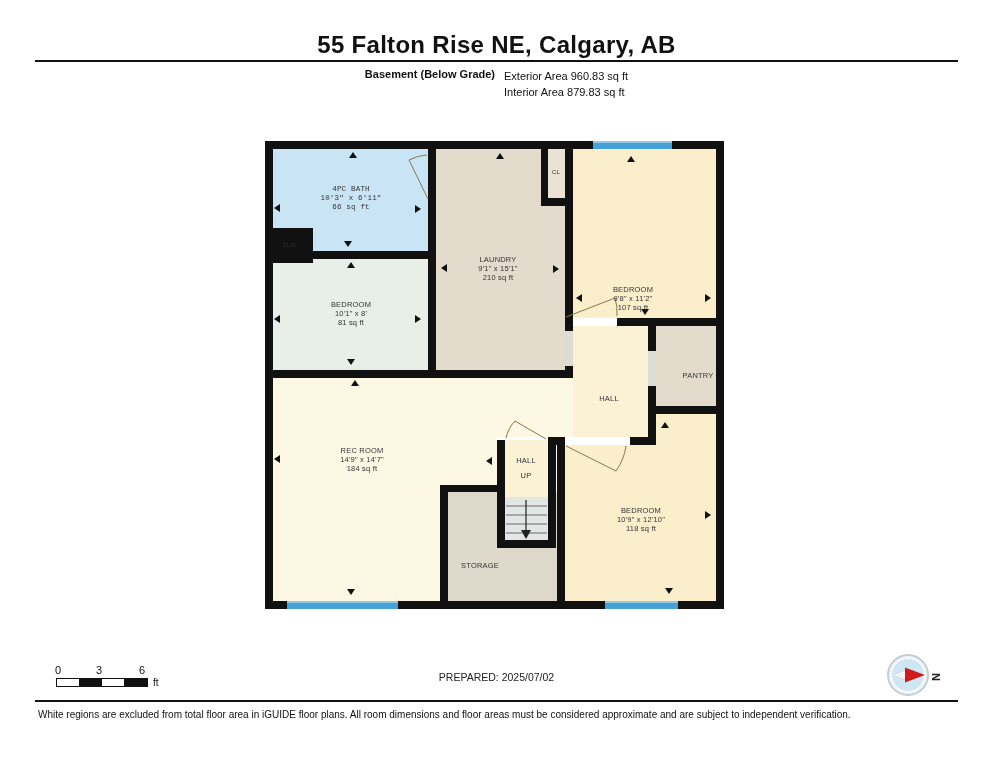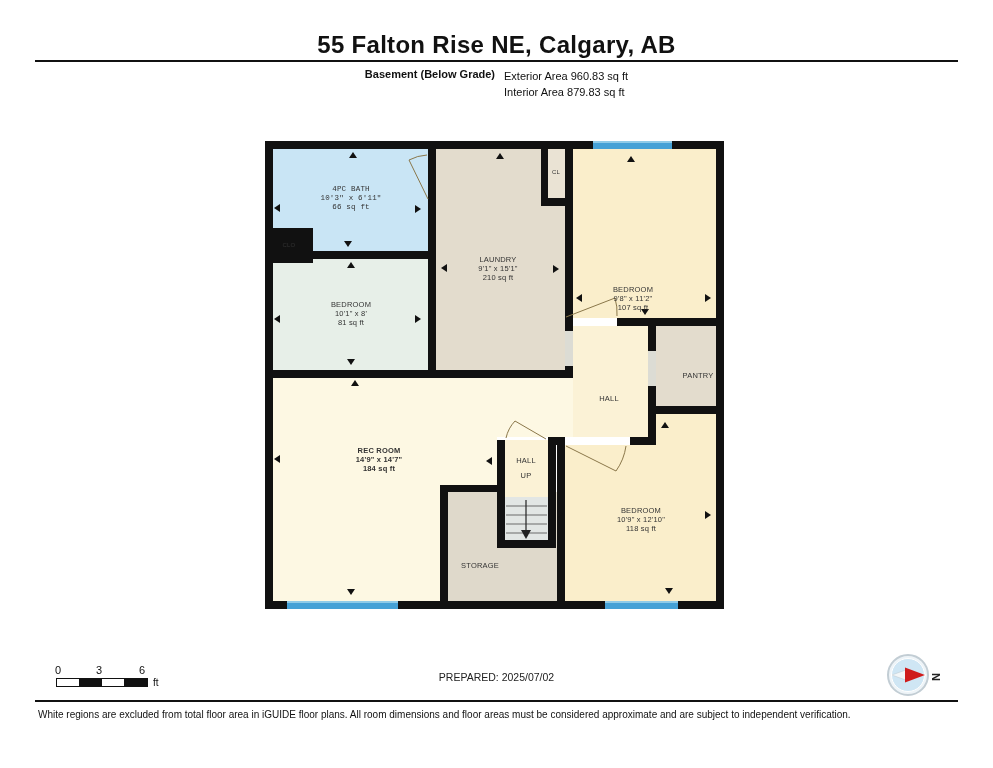--- a/index.html
+++ b/index.html
@@ -86,21 +86,21 @@
   <div class="rlabel" style="left:233px;top:127px;">
     <div>LAUNDRY</div>
     <div>9'1" x 15'1"</div>
     <div>210 sq ft</div>
   </div>
   <div class="rlabel" style="left:368px;top:157px;">
     <div>BEDROOM</div>
     <div>9'8" x 11'2"</div>
     <div>107 sq ft</div>
   </div>
-  <div class="rlabel" style="left:114px;top:318px;font-weight:bold;">
+  <div class="rlabel" style="left:97px;top:318px;">
     <div>REC ROOM</div>
     <div>14'9" x 14'7"</div>
     <div>184 sq ft</div>
   </div>
   <div class="rlabel" style="left:376px;top:378px;">
     <div>BEDROOM</div>
     <div>10'9" x 12'10"</div>
     <div>118 sq ft</div>
   </div>
   <div class="rlabel" style="left:421px;top:234px;margin-left:12px;">PANTRY</div>

